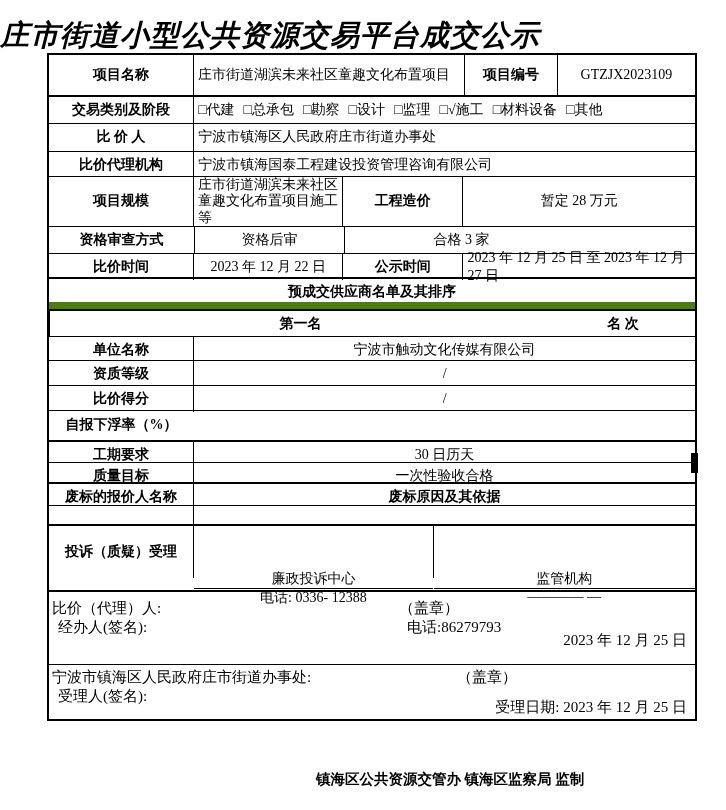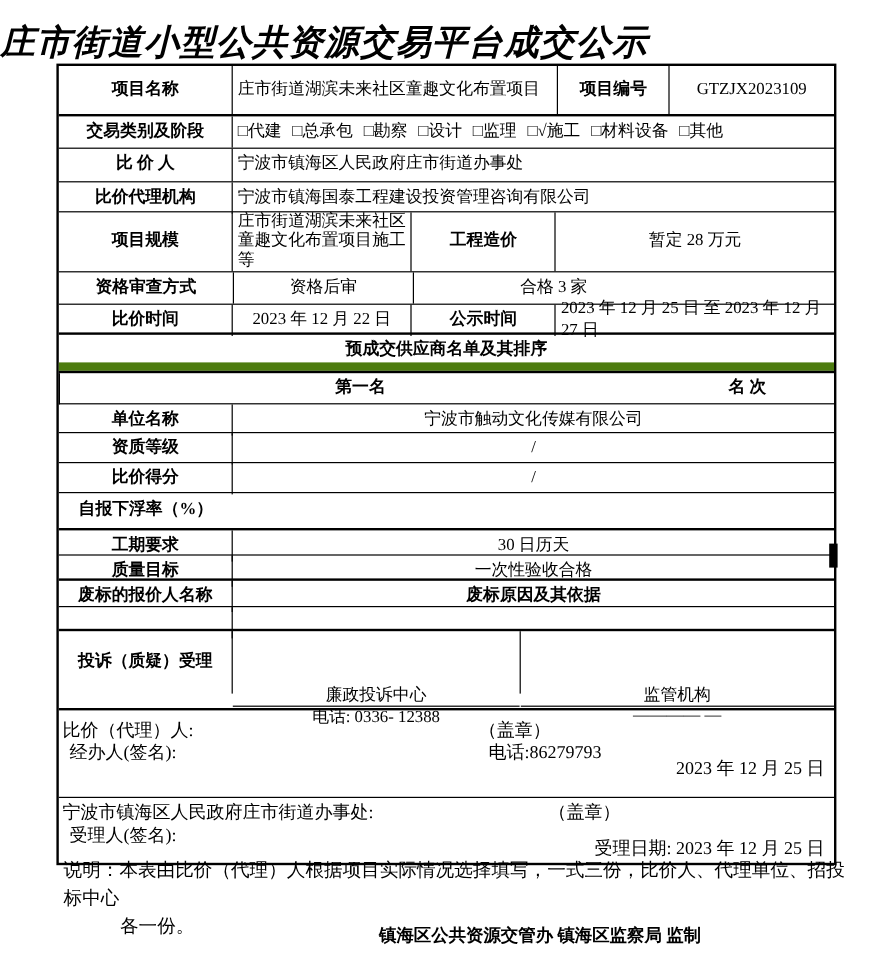--- a/index.html
+++ b/index.html
@@ -163,20 +163,16 @@
       <span style="left:3px;top:3px">宁波市镇海区人民政府庄市街道办事处:</span>
       <span style="left:408px;top:3px">（盖章）</span>
       <span style="left:9px;top:22px">受理人(签名):</span>
       <span style="right:8px;bottom:2px">受理日期: 2023 年 12 月 25 日</span>
     </div>
 
   </div>
 
   <div class="blob"></div>
 
-  <div class="notes">
-    <div>说明：本表由比价（代理）人根据项目实际情况选择填写，一式三份，比价人、代理单位、招投标中心</div>
-    <div class="l2">各一份。</div>
-  </div>
 
   <div class="footer">镇海区公共资源交管办 镇海区监察局 监制</div>
 
 </div>
 
 </body></html>

